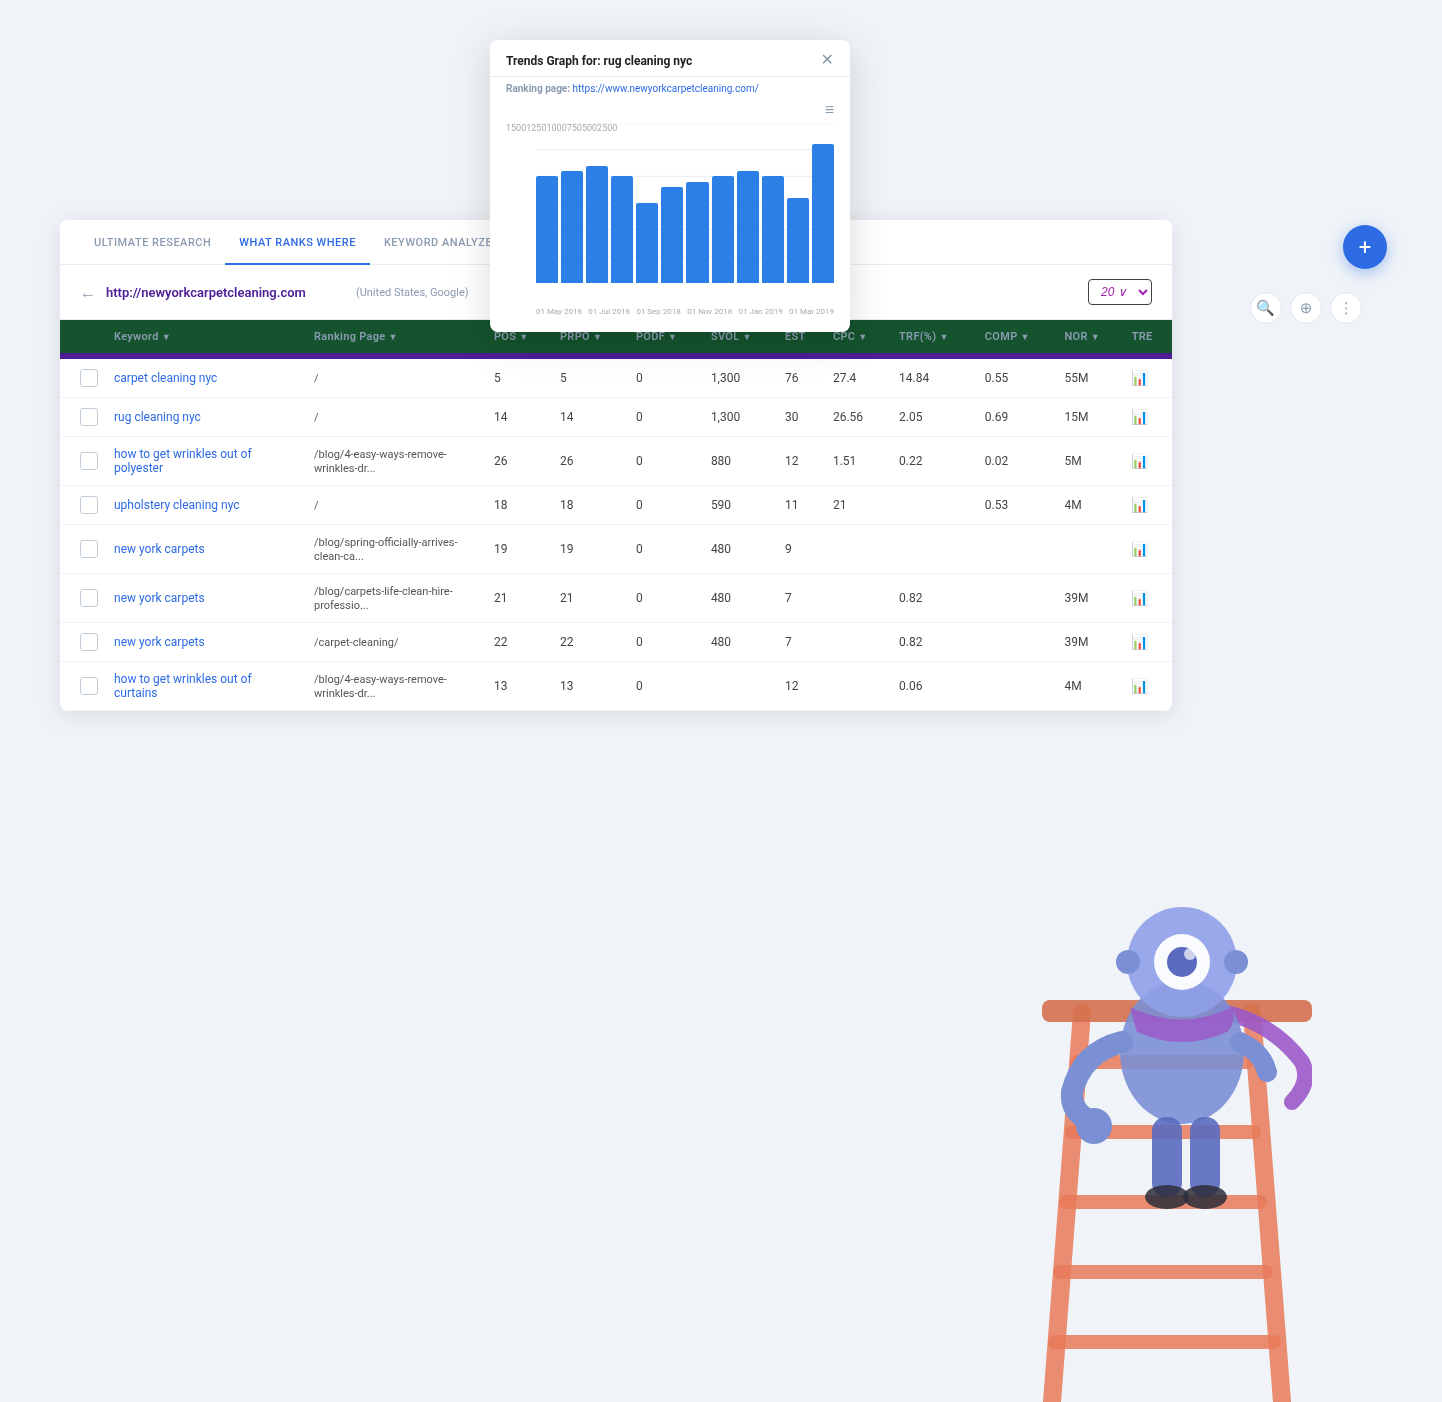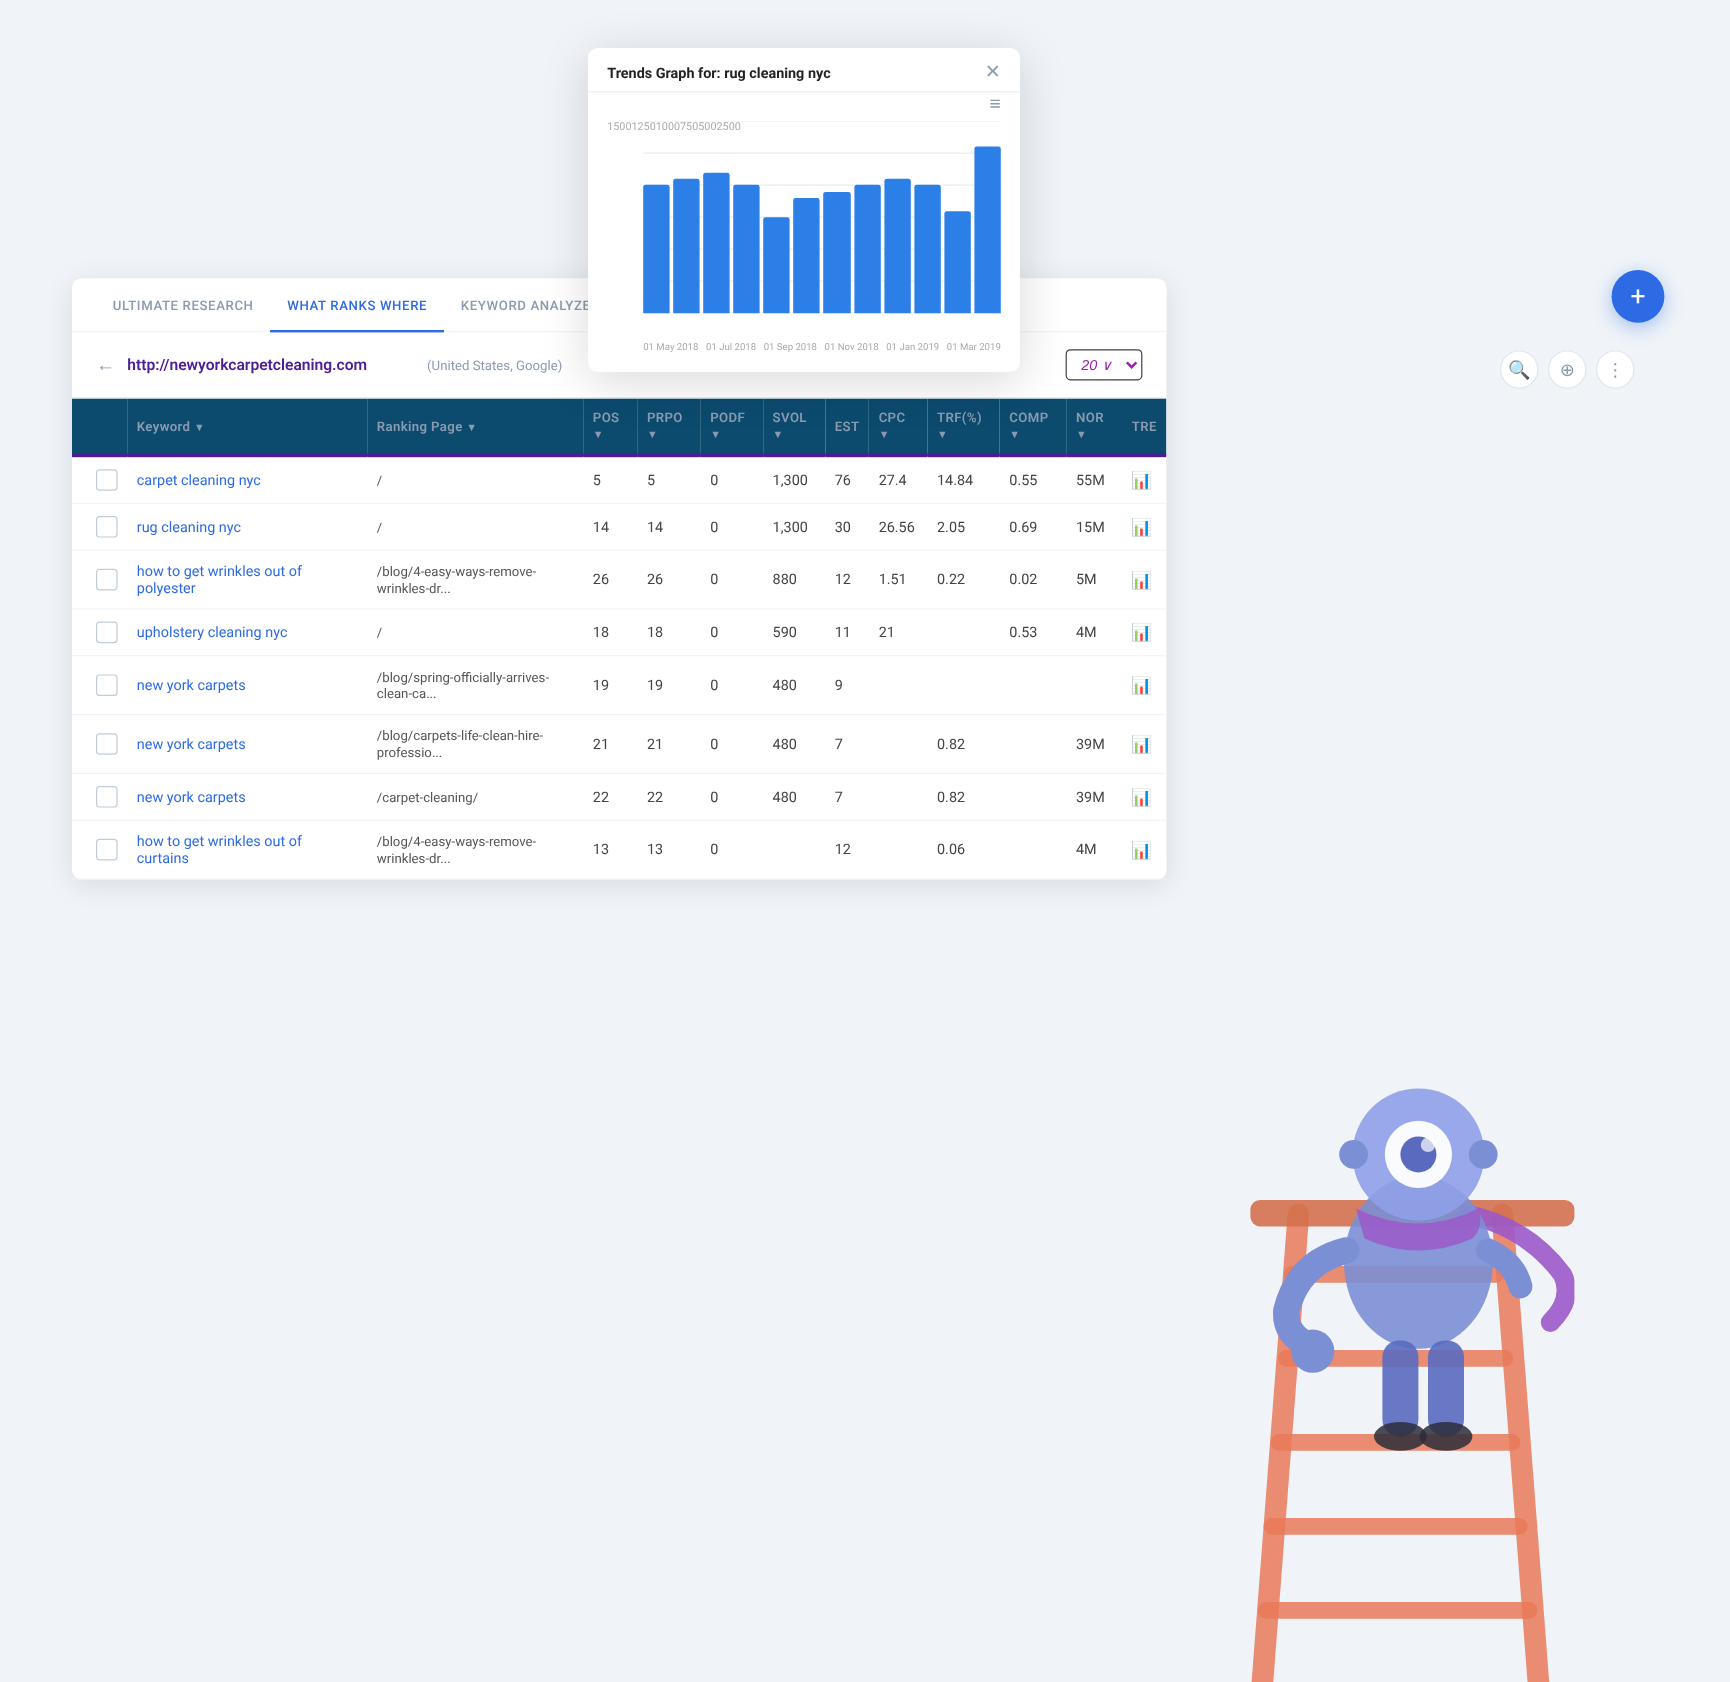--- a/index.html
+++ b/index.html
@@ -8,23 +8,23 @@
       font-family: -apple-system, BlinkMacSystemFont, 'Segoe UI', Roboto, sans-serif;
       min-height: 1402px;
       width: 1442px;
       position: relative;
       overflow: hidden;
     }
 
     
     .main-panel {
       position: absolute;
-      top: 232px;
+      top: 220px;
       left: 60px;
-      width: 912px;
+      width: 1112px;
       background: #fff;
       border-radius: 8px;
       box-shadow: 0 4px 24px rgba(0,0,0,0.10);
       z-index: 2;
     }
 
     
     .tabs-bar {
       display: flex;
       padding: 0 20px;
@@ -86,24 +86,24 @@
     
     .data-table {
       width: 100%;
       border-collapse: collapse;
     }
     .data-table th {
       padding: 10px 8px;
       font-size: 11px;
       color: #8a9bb0;
       text-align: left;
-      border-bottom: 3px solid #4c1d95;
+      border-bottom: 6px solid #4c1d95;
       font-weight: 600;
       letter-spacing: 0.3px;
-      background: #0c4a6e;
+      background: #14532d;
     }
     .data-table th:first-child {
       width: 30px;
       padding-left: 20px;
     }
     .data-table th.keyword-col { width: 200px; padding-left: 8px; }
     .data-table th.page-col { width: 180px; }
     .data-table td {
       padding: 10px 8px;
       font-size: 12px;
@@ -288,20 +288,24 @@
   </style>
 </head>
 <body>
 
 <div class="trends-modal">
   <div class="trends-header">
     <div class="trends-title">
       <span>Trends Graph for: </span><span>rug cleaning nyc</span>
     </div>
     <span class="close-btn">✕</span>
+  </div>
+  <div class="trends-subtitle">
+    <strong>Ranking page:</strong>
+    <span style="color:#2d6be4;">https://www.newyorkcarpetcleaning.com/</span>
   </div>
   <div class="chart-menu">≡</div>
   <div class="chart-area">
     <div class="chart-container">
       <div class="chart-y-labels" id="y-labels">
           <div>1500</div>
           <div>1250</div>
           <div>1000</div>
           <div>750</div>
           <div>500</div>

